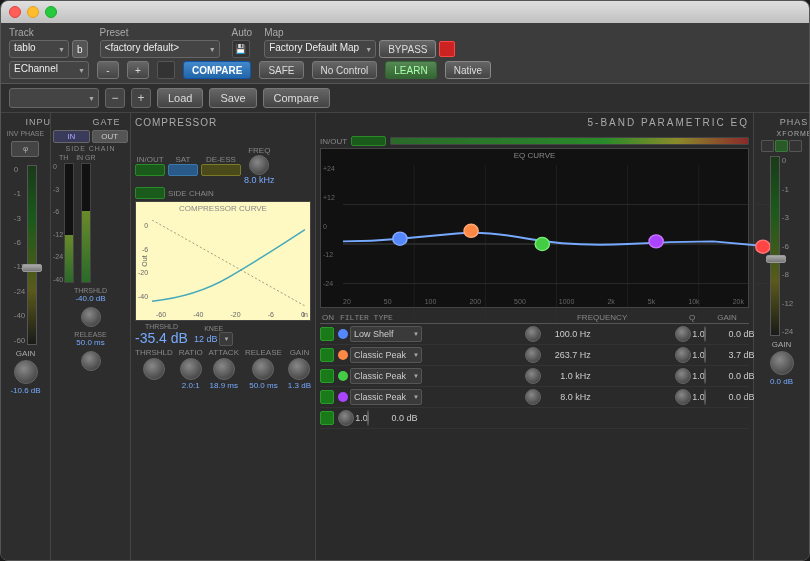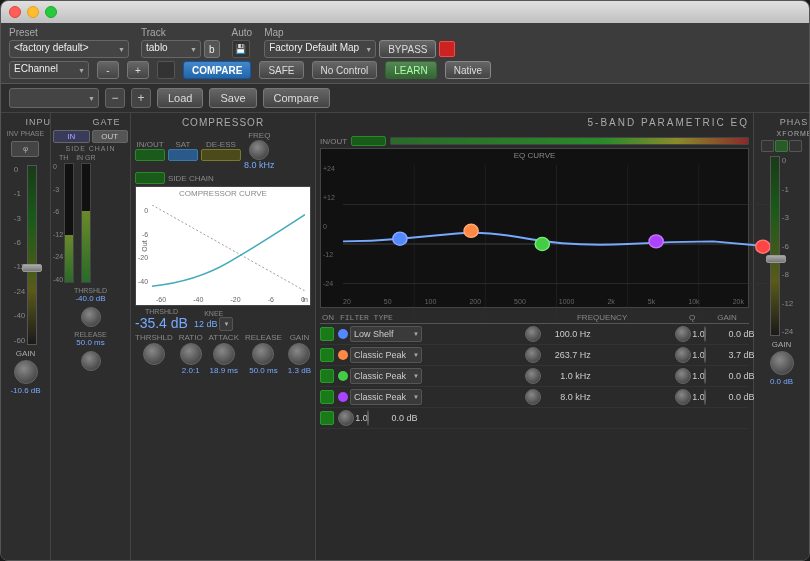--- a/index.html
+++ b/index.html
@@ -56,24 +56,24 @@
     
     .gate-section { width: 80px; background: #2d2d2d; border-right: 1px solid #444; display: flex; flex-direction: column; padding: 4px 2px; }
     .gate-header { display: flex; gap: 2px; margin-bottom: 2px; }
     .seg-btn { background: #555; border: 1px solid #666; border-radius: 2px; font-size: 8px; color: #ccc; padding: 1px 3px; cursor: pointer; flex: 1; text-align: center; }
     .seg-btn.active { background: #3a3a5a; color: #aaf; }
     .thrshld-label { color: #888; font-size: 7px; margin-top: 2px; }
     .thrshld-value { color: #7af; font-size: 8px; }
 
     
     .comp-section { width: 185px; background: #2d2d2d; border-right: 1px solid #444; padding: 4px; }
-    .comp-header { text-align: center; color: #aaa; font-size: 10px; letter-spacing: 1px; margin-bottom: 3px; }
+    .comp-header { text-align: left; color: #aaa; font-size: 10px; letter-spacing: 1px; margin-bottom: 18px; }
     .freq-value { color: #7af; font-size: 9px; text-align: right; }
     .freq-knob { width: 20px; height: 20px; background: radial-gradient(circle at 40% 35%, #888, #333); border-radius: 50%; border: 1px solid #666; cursor: pointer; }
-    .comp-curve-box { background: #ffffff; border: 1px solid #444; height: 120px; position: relative; margin: 2px 0; }
+    .comp-curve-box { background: #fef9c3; border: 1px solid #444; height: 120px; position: relative; margin: 2px 0; }
     .comp-curve-title { color: #888; font-size: 8px; text-align: center; padding-top: 2px; }
     .knob-group { display: flex; flex-direction: column; align-items: center; }
     .knob-group-label { color: #888; font-size: 8px; margin-bottom: 1px; }
     .knob-sm { width: 22px; height: 22px; background: radial-gradient(circle at 40% 35%, #888, #333); border-radius: 50%; border: 1px solid #666; cursor: pointer; }
     .knob-value { color: #7af; font-size: 8px; margin-top: 1px; }
 
     
     .eq-section { flex: 1; background: #2a2a2a; border-right: 1px solid #444; padding: 4px; }
     .eq-header { text-align: right; color: #aaa; font-size: 10px; letter-spacing: 2px; margin-bottom: 8px; }
     .eq-curve-box { background: #111; border: 1px solid #444; height: 160px; position: relative; margin-bottom: 4px; }
@@ -103,29 +103,29 @@
 
   <div class="titlebar">
     <div class="traffic-light tl-close"></div>
     <div class="traffic-light tl-min"></div>
     <div class="traffic-light tl-max"></div>
   </div>
 
   <div class="topbar">
     <div class="topbar-row1">
       <div class="tb-section">
-        <div class="tb-section-label">Preset</div>
-        <div class="tb-dropdown" style="min-width:120px;">&lt;factory default&gt;</div>
-      </div>
-      <div class="tb-section">
         <div class="tb-section-label">Track</div>
         <div style="display:flex;gap:3px;align-items:center;">
           <div class="tb-dropdown">tablo</div>
           <div class="tb-control">b</div>
         </div>
+      </div>
+      <div class="tb-section">
+        <div class="tb-section-label">Preset</div>
+        <div class="tb-dropdown" style="min-width:120px;">&lt;factory default&gt;</div>
       </div>
       <div class="tb-section">
         <div class="tb-section-label">Auto</div>
         <div style="display:flex;gap:3px;align-items:center;">
           <div style="background:#333;border:1px solid #555;border-radius:2px;width:18px;height:18px;display:flex;align-items:center;justify-content:center;cursor:pointer;">
             <span style="font-size:9px;color:#aaa;">💾</span>
           </div>
         </div>
       </div>
       <div class="tb-section">

